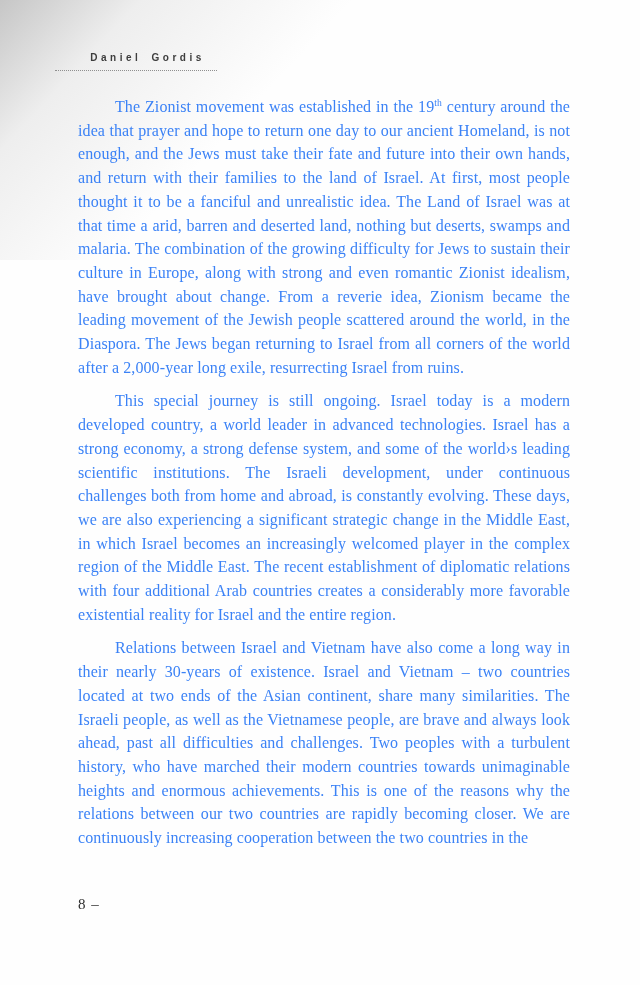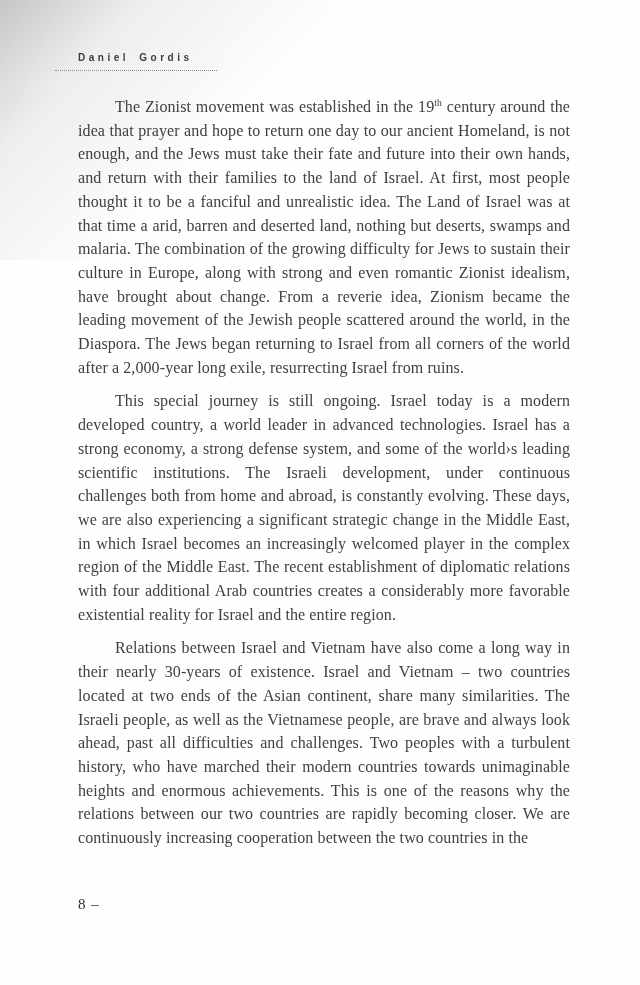--- a/index.html
+++ b/index.html
@@ -32,30 +32,31 @@
     padding: 0 0 7px 23px;
     box-sizing: border-box;
     border-bottom: 1px dotted #8f8f8f;
     font-family: "Liberation Sans", sans-serif;
     font-size: 10px;
     font-weight: bold;
     letter-spacing: 3.5px;
     word-spacing: 4px;
     color: #3d3d3d;
     white-space: nowrap;
+    text-align: center;
   }
   .page-body {
     position: absolute;
     top: 95px;
     left: 78px;
     width: 492px;
     text-align: justify;
     font-size: 16px;
     line-height: 23.7px;
-    color: #404040;
+    color: #3b82f6;
     letter-spacing: 0.1px;
   }
   .page-body p {
     margin: 0 0 10px 0;
     text-indent: 37px;
   }
   .page-body sup {
     font-size: 0.6em;
     line-height: 0;
     vertical-align: super;

